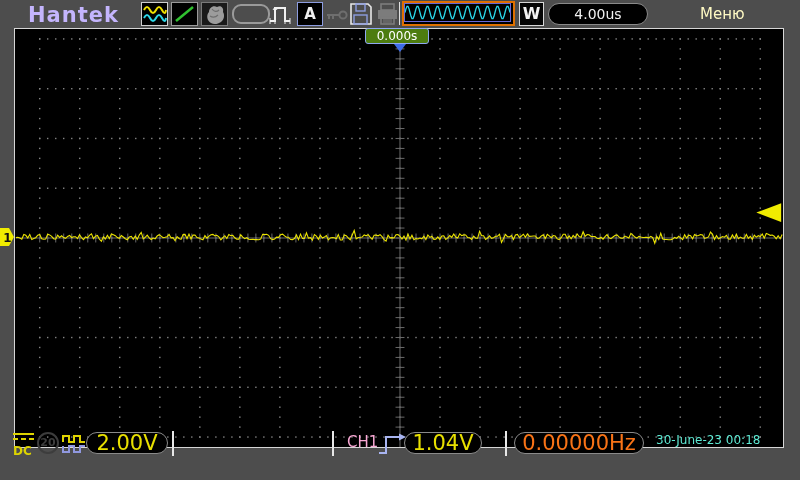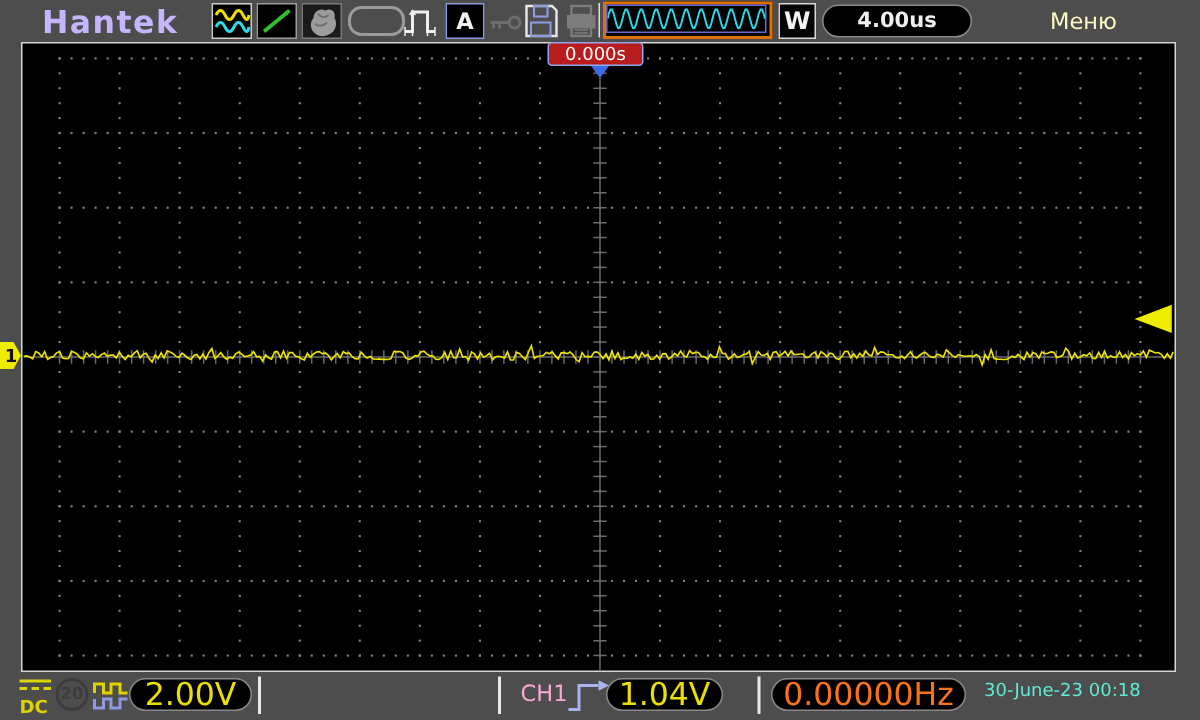--- a/index.html
+++ b/index.html
@@ -17,34 +17,34 @@
   .slot-empty { left:232px; top:4px; width:38px; height:20px; border:2px solid #9a9a9a; border-radius:9px; }
   .auto-box { left:297px; top:2px; width:26px; height:24px; background:#000; border:1px solid #8c9ce0;
               color:#f0f0f0; font-size:15px; font-weight:bold; text-align:center; line-height:22px; }
   .vline-top { left:399px; top:2px; width:1px; height:23px; background:#e0e0e0; }
   .sine-box { left:402px; top:1px; width:113px; height:25px; background:#000; border:2px solid #e07000; }
   .sine-inner { position:absolute; left:0; top:0; width:107px; height:19px; border:1px solid #6868d8; }
   .w-box { left:519px; top:2px; width:25px; height:24px; background:#050505; border:1px solid #d8d8d8;
            color:#f2f2f2; font-size:16px; font-weight:bold; text-align:center; line-height:22px; }
   .pill { background:#000; border:1px solid #8a8a8a; border-radius:11px; text-align:center;
           font-size:21px; line-height:20px; }
-  .pill-timebase { left:548px; top:3px; width:100px; height:22px; color:#f0f0f0; font-size:14px;font-weight:bold; }
+  .pill-timebase { left:548px; top:3px; width:100px; height:22px; color:#f0f0f0; font-size:14px; }
   .menu-label { left:700px; top:5px; color:#fef9c3; font-size:15px; }
 
   
   .plot { left:14px; top:28px; width:770px; height:420px; background:#000; border:1px solid #d6d6d6; }
-  .trigpos { left:365px; top:28px; width:64px; height:16px; background:#b91c1c; border:1px solid #8fa8f2;
+  .trigpos { left:365px; top:28px; width:64px; height:16px; background:#4d7c0f; border:1px solid #8fa8f2;
              border-radius:3px; color:#fff; font-size:12px; text-align:center; line-height:14px; }
   .trigpos-tri { left:394px; top:44px; width:0; height:0;
                  border-left:6px solid transparent; border-right:6px solid transparent;
                  border-top:8px solid #3e6ce8; }
   .ch-marker { left:0; top:228px; }
 
   
-  .bbar { left:0; top:448px; width:800px; height:32px; }
+  .bbar { left:0; top:428px; width:800px; height:32px; }
   .sep { position:absolute; top:3px; width:2px; height:25px; background:#e8e8e8; }
   .pill-volts { position:absolute; left:86px; top:4px; width:82px; height:22px; color:#e8e000; }
   .bw-badge { position:absolute; left:37px; top:4px; width:22px; height:22px; border:2px solid #3d3d3d;
               border-radius:50%; color:#3d3d3d; font-size:11px; font-weight:bold;
               text-align:center; line-height:18px; }
   .ch-label { position:absolute; left:347px; top:5px; color:#f9a8d4; font-size:15px; }
   .pill-level { position:absolute; left:404px; top:4px; width:78px; height:22px; color:#e8e000; }
   .pill-freq { position:absolute; left:514px; top:4px; width:130px; height:22px; color:#f97316; }
   .datetime { position:absolute; left:656px; top:5px; color:#5eead4; font-size:12px; }
 </style>

